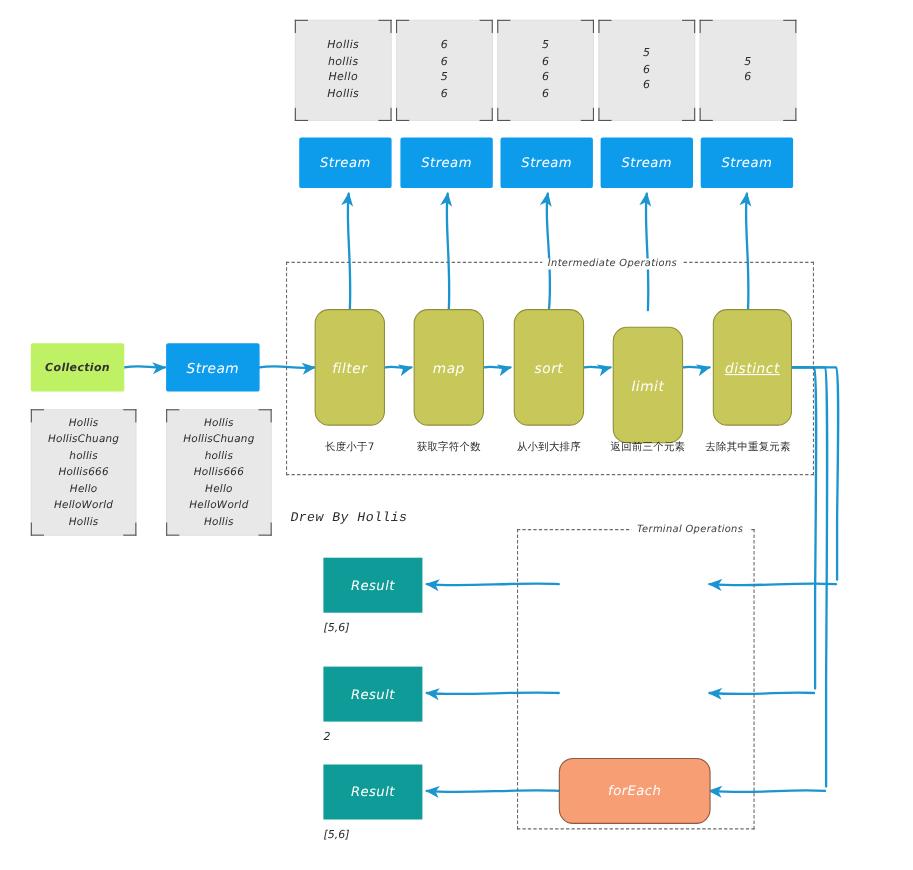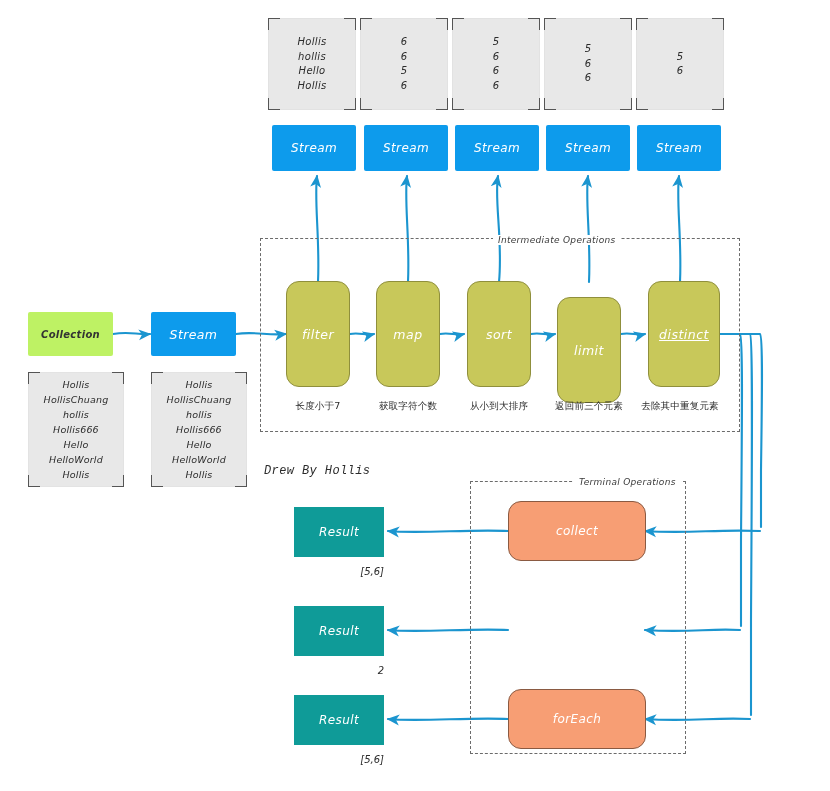--- a/index.html
+++ b/index.html
@@ -76,21 +76,21 @@
     font-size:12px;font-style:italic;letter-spacing:.4px;
   }
 
   
   .result{
     background:#0f9b98;color:#ffffff;
     display:flex;align-items:center;justify-content:center;
     font-size:12px;font-style:italic;letter-spacing:.4px;text-align:right;
   }
   .cap-cn{color:#2b2b2b;font-size:9.5px;text-align:center;white-space:nowrap;letter-spacing:.2px;}
-  .cap-it{color:#2b2b2b;font-size:10px;font-style:italic;text-align:right;white-space:nowrap;}
+  .cap-it{color:#2b2b2b;font-size:10px;font-style:italic;text-align:left;white-space:nowrap;}
   .sig{color:#2b2b2b;font-size:12px;font-style:italic;white-space:nowrap;letter-spacing:.4px;}
   .grouplabel{color:#3b3b3b;font-size:9px;font-style:italic;white-space:nowrap;letter-spacing:.3px;margin-left:44px;}
 
   
   .dash{border:1.5px dashed #6b6b6b;background:transparent;}
 
   svg.wires{position:absolute;left:0;top:0;width:830px;height:791px;pointer-events:none;}
 </style>
 </head>
 <body>
@@ -242,21 +242,20 @@
   <div class="abs cap-cn" style="left:356px;top:400px;width:104px;">获取字符个数</div>
   <div class="abs cap-cn" style="left:447px;top:400px;width:104px;">从小到大排序</div>
   <div class="abs cap-cn" style="left:537px;top:400px;width:104px;">返回前三个元素</div>
   <div class="abs cap-cn" style="left:628px;top:400px;width:104px;">去除其中重复元素</div>
 
   <div class="abs sig" style="left:264px;top:464px;font-family:Liberation Mono, monospace;">Drew By Hollis</div>
 
   <div class="abs dash" style="left:470px;top:481px;width:216px;height:273px;"></div>
   <div class="abs grouplabel" style="left:530px;top:477px;background:#fff;padding:0 5px;">Terminal Operations</div>
 
-  <div class="abs term" style="left:508px;top:501px;width:138px;height:60px;">collect</div>
   <div class="abs term" style="left:508px;top:689px;width:138px;height:60px;">forEach</div>
 
   <div class="abs result" style="left:294px;top:507px;width:90px;height:50px;">Result</div>
   <div class="abs result" style="left:294px;top:606px;width:90px;height:50px;">Result</div>
   <div class="abs result" style="left:294px;top:695px;width:90px;height:50px;">Result</div>
 
   <div class="abs cap-it" style="left:294px;top:566px;width:90px;">[5,6]</div>
   <div class="abs cap-it" style="left:294px;top:665px;width:90px;">2</div>
   <div class="abs cap-it" style="left:294px;top:754px;width:90px;">[5,6]</div>
 

